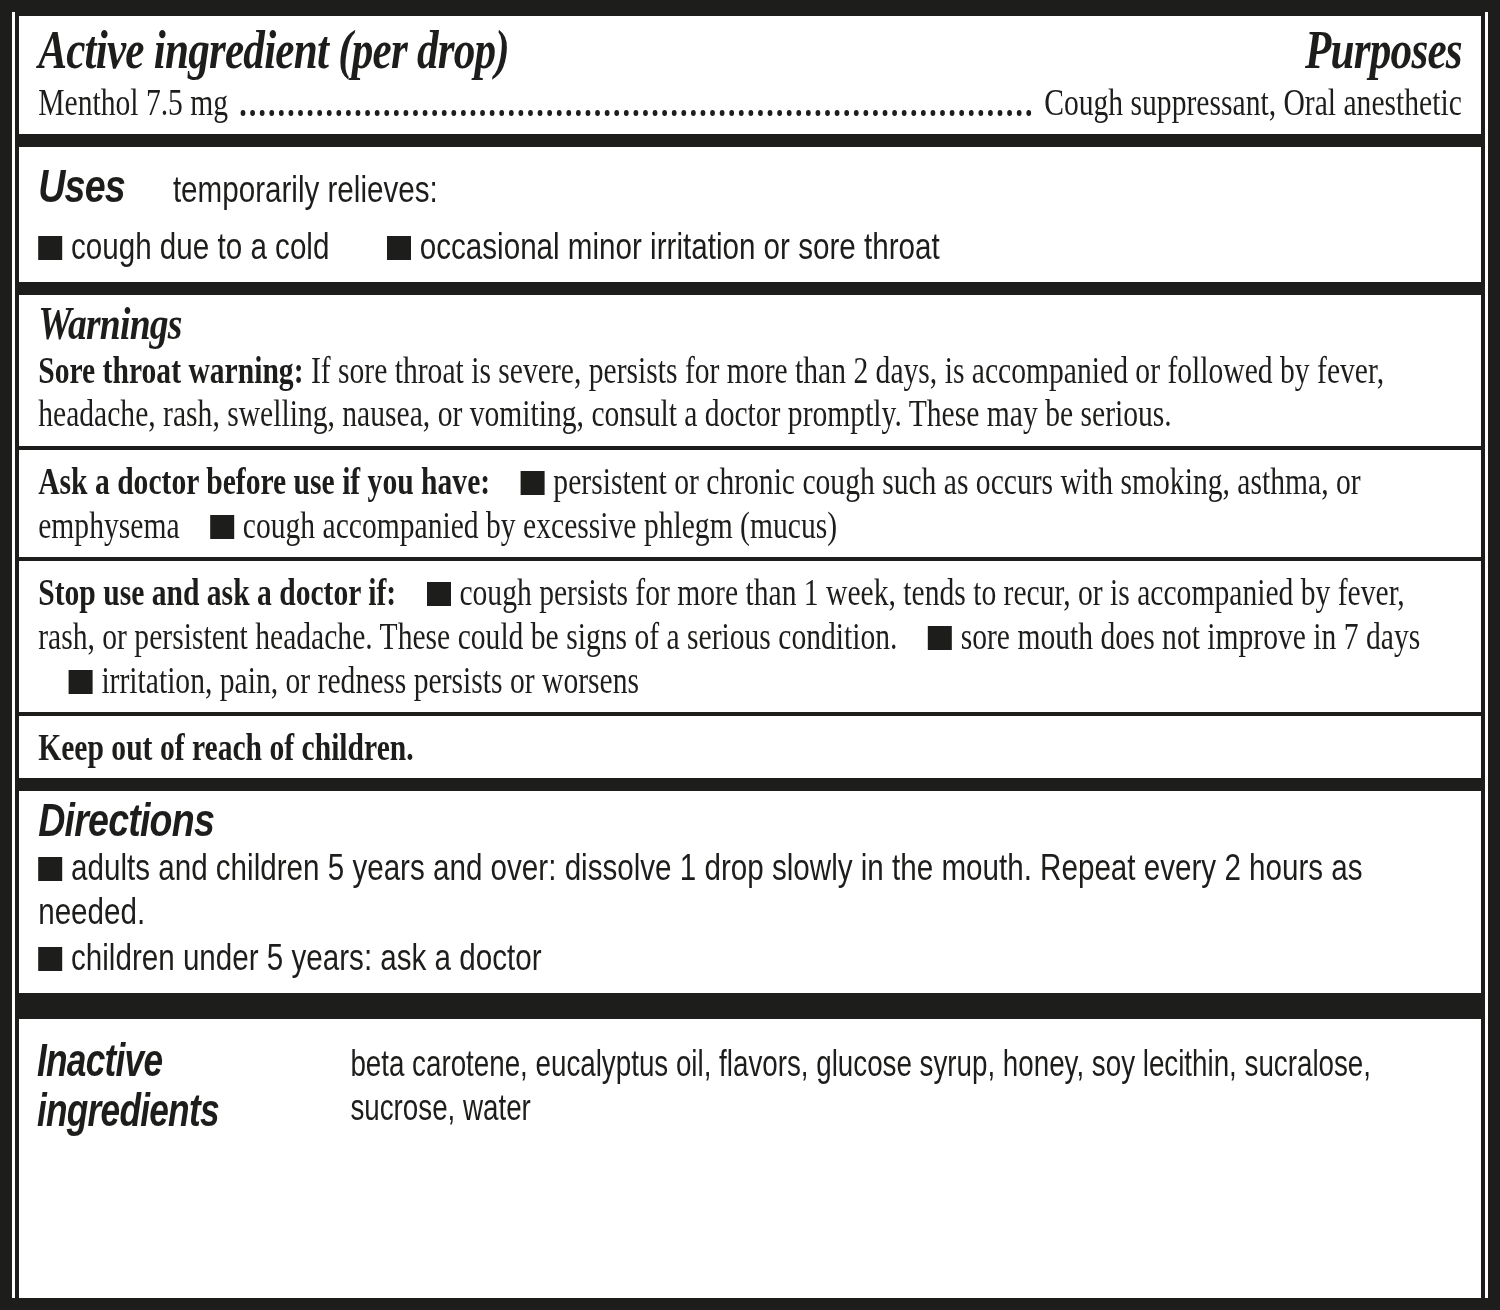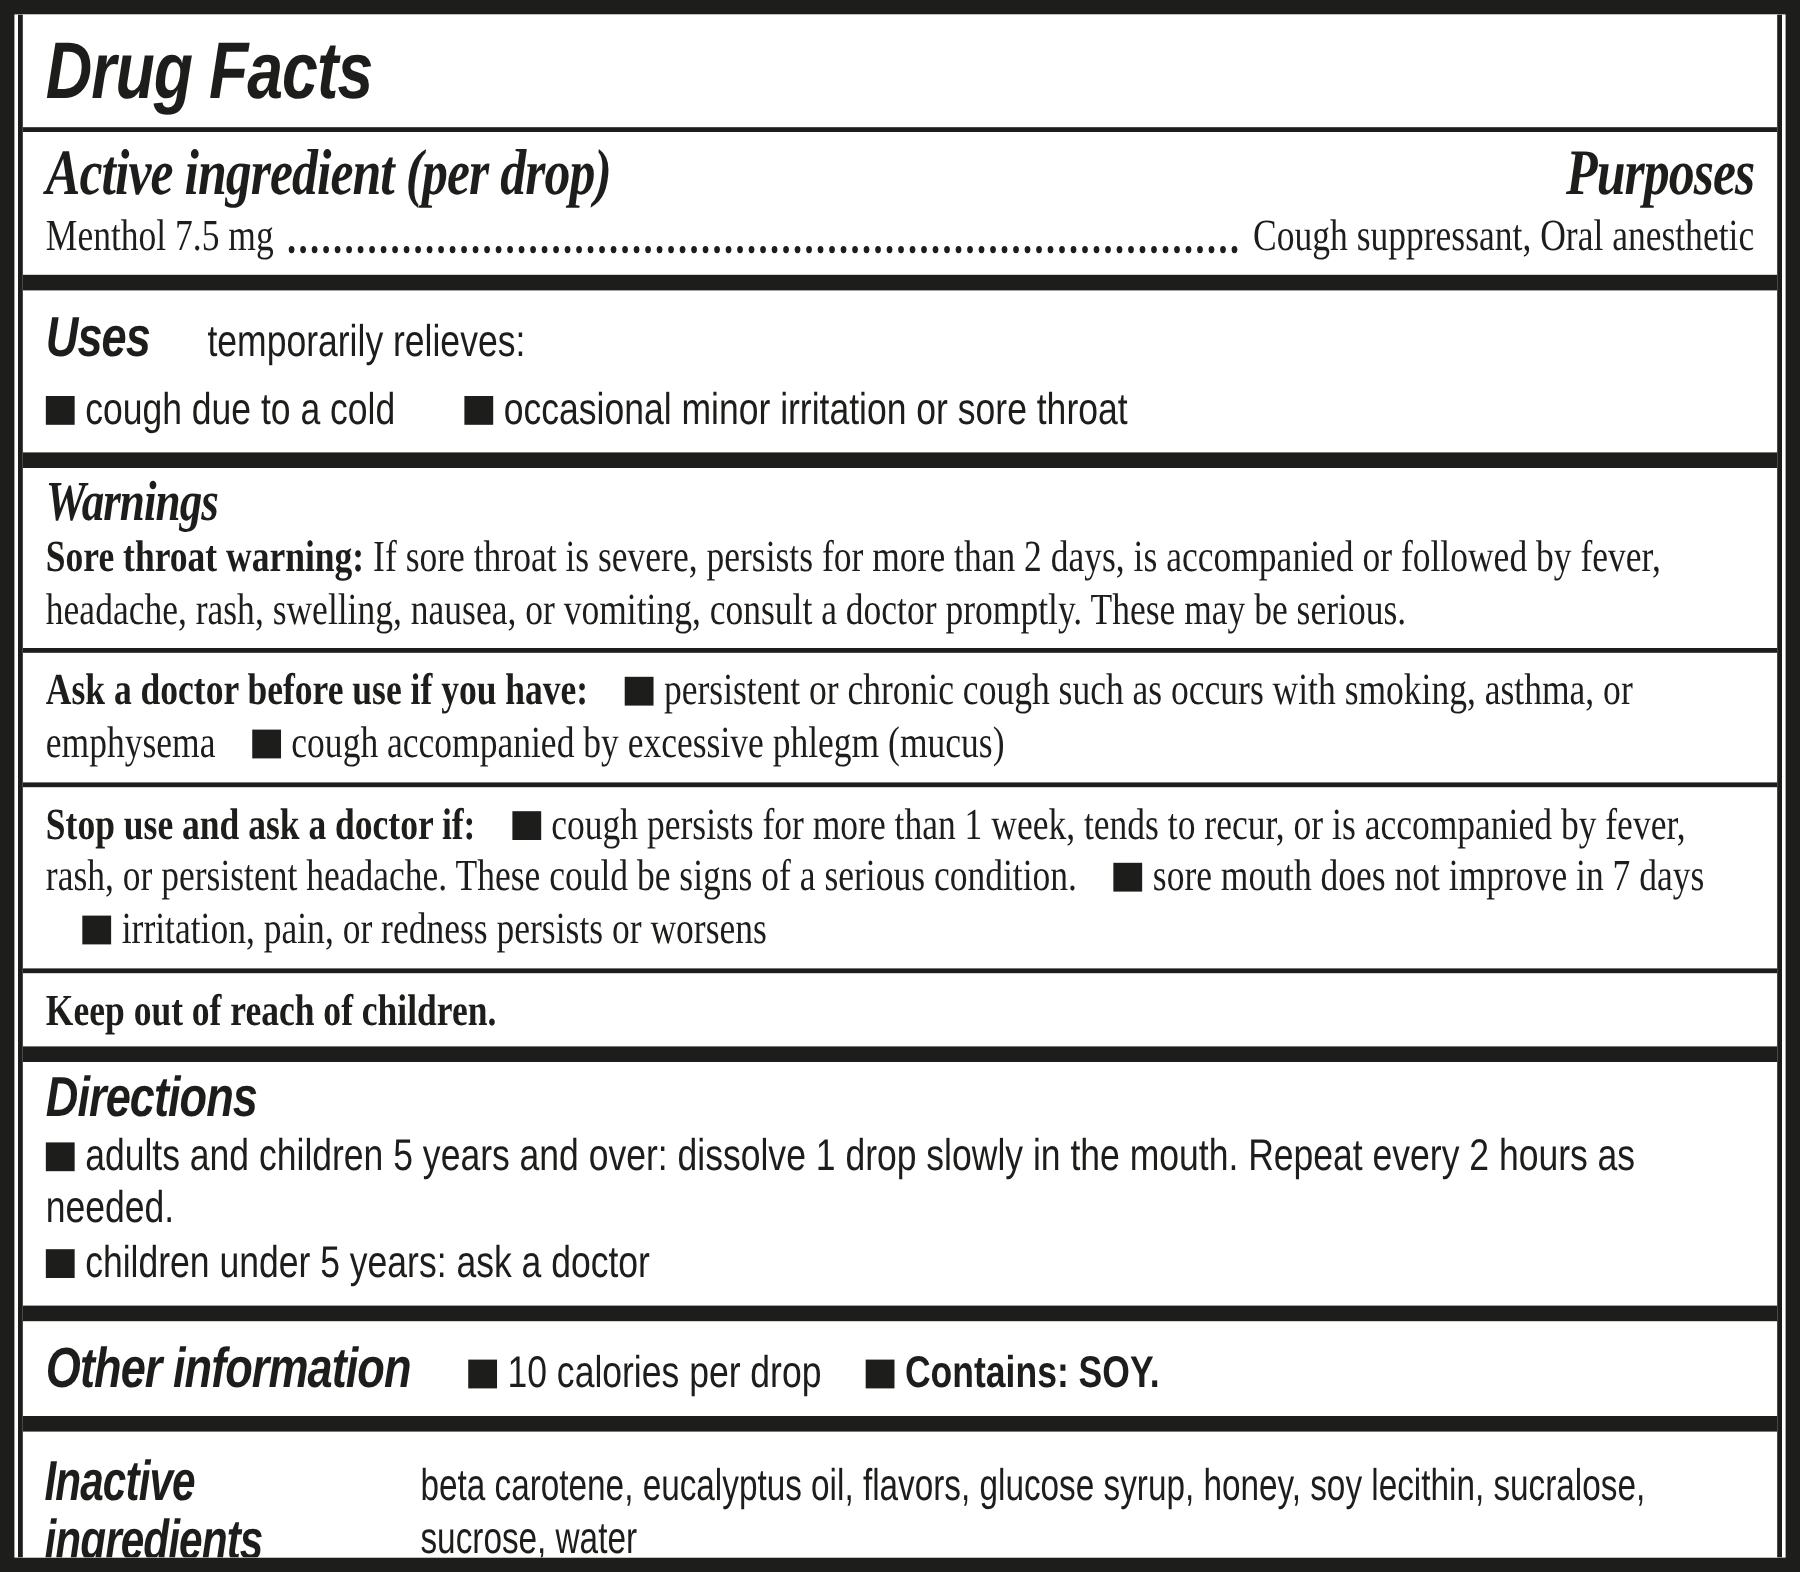--- a/index.html
+++ b/index.html
@@ -63,25 +63,20 @@
   .s-dir    { padding: 4px 0 12px; }
   .s-other  { padding: 8px 0 12px; }
   .s-inact  { padding: 10px 0 14px; }
 </style>
 </head>
 <body>
 
 <div class="label">
   <div class="inner">
 
-    <section class="sec s-title">
-      <div class="cond">
-        <div class="h1">Drug Facts</div>
-      </div>
-    </section>
     <div class="rule"></div>
 
     <section class="sec s-active">
       <div class="cond">
         <div class="row between">
           <div class="h2">Active ingredient (per drop)</div>
           <div class="h2">Purposes</div>
         </div>
         <div class="row">
           <span class="body">Menthol 7.5 mg</span>
@@ -122,29 +117,20 @@
 
     <section class="sec s-dir">
       <div class="cond">
         <div class="h3">Directions</div>
         <div class="body dir-line"><span class="sq first"></span><span>adults and children 5 years and over: dissolve 1 drop slowly in the mouth. Repeat every 2 hours as needed.</span></div>
         <div class="body dir-line"><span class="sq first"></span><span>children under 5 years: ask a doctor</span></div>
       </div>
     </section>
     <div class="bar"></div>
 
-    <section class="sec s-other">
-      <div class="cond">
-        <div class="row">
-          <span class="h3">Other information</span>
-          <span class="body head-gap"><span class="sq first"></span><span>10 calories per drop</span></span>
-          <span class="body inline-gap"><span class="sq first"></span><span class="b">Contains: SOY.</span></span>
-        </div>
-      </div>
-    </section>
     <div class="bar"></div>
 
     <section class="sec s-inact">
       <div class="cond cond-x">
         <div class="row">
           <span class="h3">Inactive ingredients</span>
           <span class="body" style="margin-left:30px;">beta carotene, eucalyptus oil, flavors, glucose syrup, honey, soy lecithin, sucralose, sucrose, water</span>
         </div>
       </div>
     </section>

